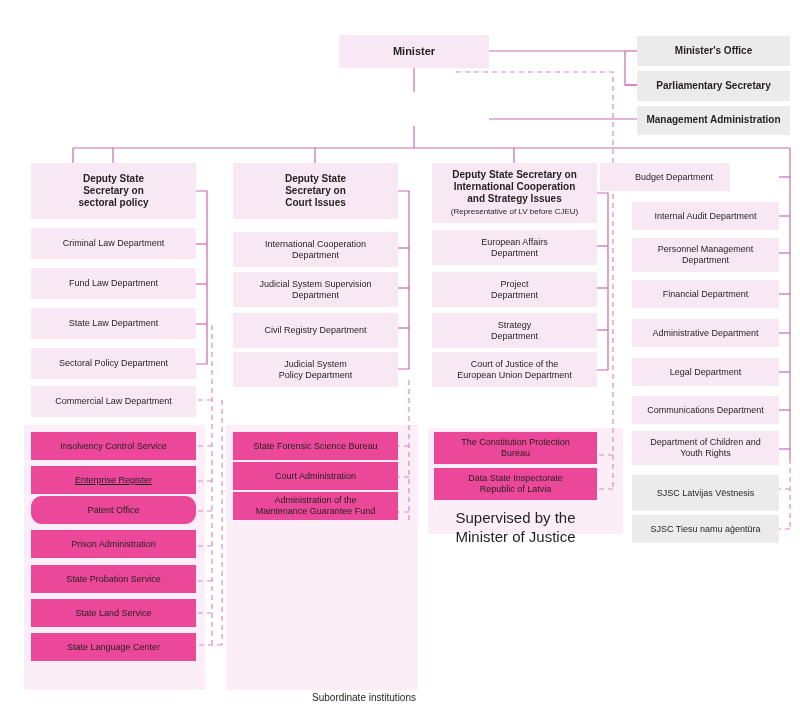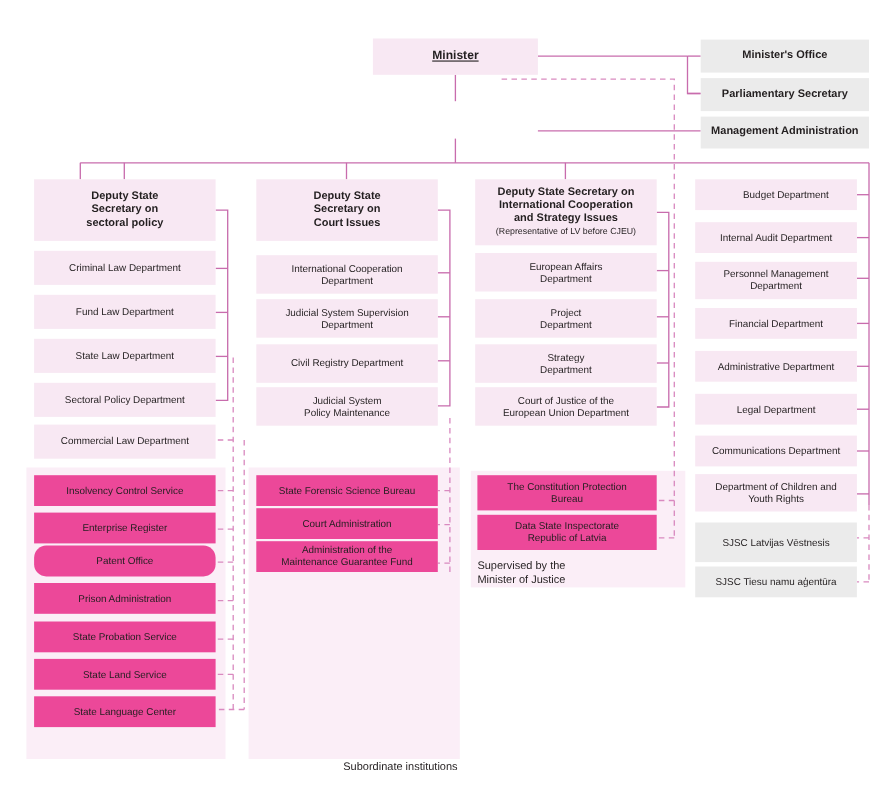--- a/index.html
+++ b/index.html
@@ -20,39 +20,39 @@
     justify-content:center;
     text-align:center;
     line-height:1.22;
     padding:2px 6px;
     color:#231f20;
   }
   .pink{background:#f8e8f3;}
   .gray{background:#ebebeb;}
   .white{background:#ec4899;}
   .bold{font-weight:bold;}
-  .f11{font-size:11px;text-decoration:underline;}
+  .f11{font-size:11px;}
   .f10{font-size:10px;}
   .f9{font-size:9px;}
   .f8{font-size:8px;}
   .subbox{
     position:absolute;
     background:#fbeef7;
   }
   .label-sub{
     position:absolute;
     font-size:10px;
     color:#231f20;
     text-align:right;
   }
   .label-sup{
     position:absolute;
-    font-size:10px;
-    color:#231f20;
-    text-align:left;
+    font-size:15px;
+    color:#231f20;
+    text-align:center;
     line-height:1.25;
   }
   svg.lines{position:absolute;left:0;top:0;width:800px;height:727px;pointer-events:none;}
   .ln{stroke:#c86cad;stroke-width:1.2;fill:none;}
   .ln-d{stroke:#d98ac0;stroke-width:1.2;fill:none;stroke-dasharray:5 4;}
 </style>
 </head>
 <body>
 
 <div id="chart">
@@ -173,21 +173,21 @@
       </div>
       <div class="box pink f9" style="left: 31px; top: 348px; width: 165px; height: 31px;">
         <span><span>Sectoral Policy Department</span></span>
       </div>
       <div class="box pink f9" style="left: 31px; top: 386px; width: 165px; height: 31px;">
         <span><span>Commercial Law Department</span></span>
       </div>
       <div class="box white f9" style="left: 31px; top: 432px; width: 165px; height: 28px;">
         <span><span>Insolvency Control Service</span></span>
       </div>
-      <div class="box white f9" style="left: 31px; top: 466px; width: 165px; height: 28px;">
+      <div class="box white f9" style="left: 31px; top: 466px; width: 165px; height: 28px; text-decoration: underline;">
         <span><span>Enterprise Register</span></span>
       </div>
       <div class="box white f9" style="left: 31px; top: 496px; width: 165px; height: 28px; border-radius: 11px;">
         <span><span>Patent Office</span></span>
       </div>
       <div class="box white f9" style="left: 31px; top: 530px; width: 165px; height: 28px;">
         <span><span>Prison Administration</span></span>
       </div>
       <div class="box white f9" style="left: 31px; top: 565px; width: 165px; height: 28px;">
         <span><span>State Probation Service</span></span>
@@ -201,21 +201,21 @@
       <div class="box pink f9" style="left: 233px; top: 232px; width: 165px; height: 35px;">
         <span><span>International Cooperation</span><br><span>Department</span></span>
       </div>
       <div class="box pink f9" style="left: 233px; top: 272px; width: 165px; height: 35px;">
         <span><span>Judicial System Supervision</span><br><span>Department</span></span>
       </div>
       <div class="box pink f9" style="left: 233px; top: 313px; width: 165px; height: 35px;">
         <span><span>Civil Registry Department</span></span>
       </div>
       <div class="box pink f9" style="left: 233px; top: 352px; width: 165px; height: 35px;">
-        <span><span>Judicial System</span><br><span>Policy Maintenance</span></span>
+        <span><span>Judicial System</span><br><span>Policy Department</span></span>
       </div>
       <div class="box white f9" style="left: 233px; top: 432px; width: 165px; height: 28px;">
         <span><span>State Forensic Science Bureau</span></span>
       </div>
       <div class="box white f9" style="left: 233px; top: 462px; width: 165px; height: 28px;">
         <span><span>Court Administration</span></span>
       </div>
       <div class="box white f9" style="left: 233px; top: 492px; width: 165px; height: 28px;">
         <span><span>Administration of the</span><br><span>Maintenance Guarantee Fund</span></span>
       </div>
@@ -230,21 +230,21 @@
       </div>
       <div class="box pink f9" style="left: 432px; top: 352px; width: 165px; height: 35px;">
         <span><span>Court of Justice of the</span><br><span>European Union Department</span></span>
       </div>
       <div class="box white f9" style="left: 434px; top: 432px; width: 163px; height: 32px;">
         <span><span>The Constitution Protection</span><br><span>Bureau</span></span>
       </div>
       <div class="box white f9" style="left: 434px; top: 468px; width: 163px; height: 32px;">
         <span><span>Data State Inspectorate</span><br><span>Republic of Latvia</span></span>
       </div>
-      <div class="box pink f9" style="left: 632px; top: 163px; width: 147px; height: 28px; padding-left: 24px;">
+      <div class="box pink f9" style="left: 600px; top: 163px; width: 130px; height: 28px; padding-left: 24px;">
         <span><span>Budget Department</span></span>
       </div>
       <div class="box pink f9" style="left: 632px; top: 202px; width: 147px; height: 28px;">
         <span><span>Internal Audit Department</span></span>
       </div>
       <div class="box pink f9" style="left: 632px; top: 238px; width: 147px; height: 34px;">
         <span><span>Personnel Management</span><br><span>Department</span></span>
       </div>
       <div class="box pink f9" style="left: 632px; top: 280px; width: 147px; height: 28px;">
         <span><span>Financial Department</span></span>

